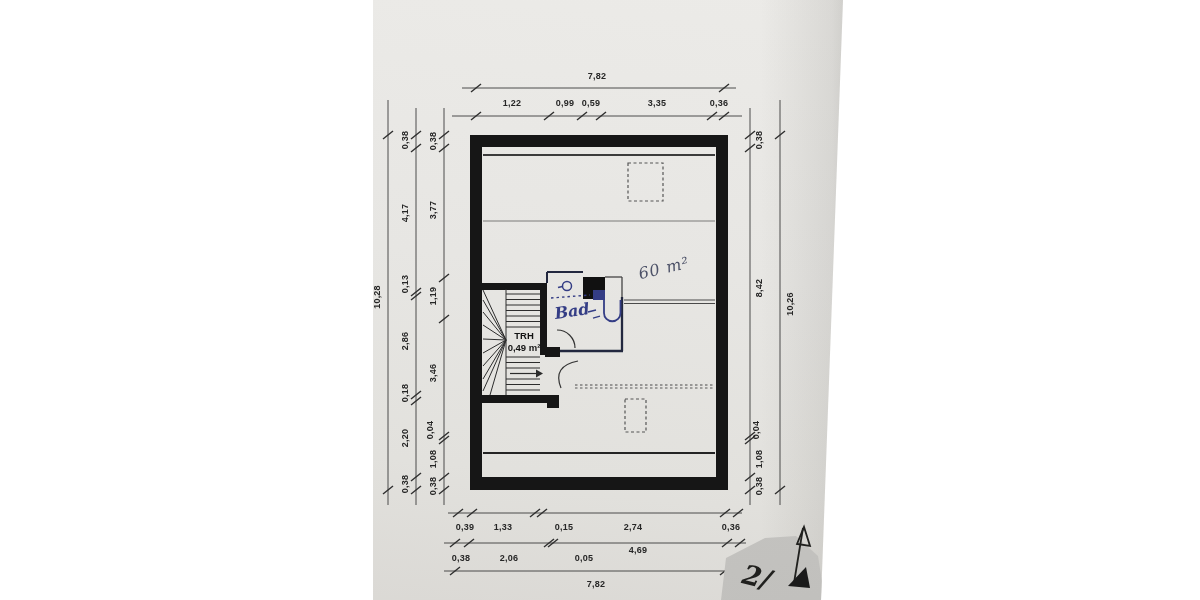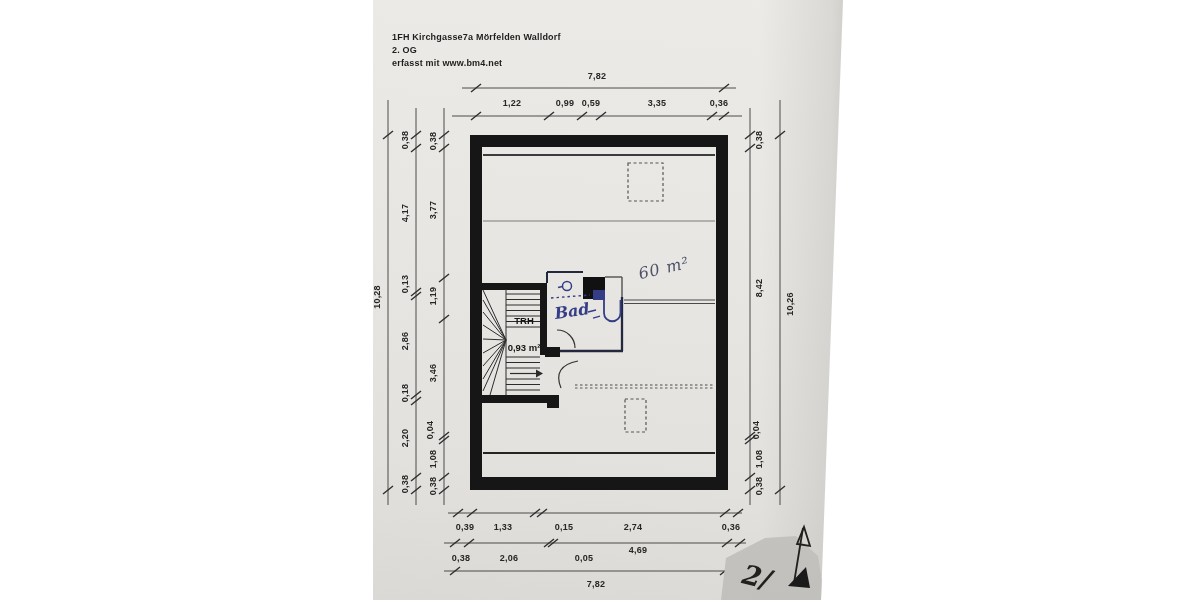--- a/index.html
+++ b/index.html
@@ -26,25 +26,20 @@
   #northsvg{z-index:6;}
   .lab{z-index:3;}
 </style>
 </head>
 <body>
 
 <div id="scene">
   <div class="paper">
     <div class="paper-shade"></div>
 
-    <div class="hdr">
-      <div>1FH Kirchgasse7a Mörfelden Walldorf</div>
-      <div>2. OG</div>
-      <div>erfasst mit www.bm4.net</div>
-    </div>
 
     <svg id="plansvg" width="1200" height="600" viewBox="0 0 1200 600">
       <defs>
         <path id="tk" d="M-5 4 L5 -4" stroke="#2e2e2e" stroke-width="1.4" fill="none"></path>
       </defs>
 
       <g stroke="#4a4a4a" fill="none">
         <line x1="483" y1="155" x2="715" y2="155" stroke-width="1.8" stroke="#3c3c3c"></line>
         <line x1="483" y1="221" x2="715" y2="221" stroke-width="1" stroke="#7a7a78"></line>
         <line x1="624" y1="300" x2="715" y2="300" stroke-width="1.1"></line>
@@ -231,22 +226,22 @@
     <span class="dlab lab" style="left:503px;top:527px">1,33</span>
     <span class="dlab lab" style="left:564px;top:527px">0,15</span>
     <span class="dlab lab" style="left:633px;top:527px">2,74</span>
     <span class="dlab lab" style="left:731px;top:527px">0,36</span>
     <span class="dlab lab" style="left:461px;top:558px">0,38</span>
     <span class="dlab lab" style="left:509px;top:558px">2,06</span>
     <span class="dlab lab" style="left:584px;top:558px">0,05</span>
     <span class="dlab lab" style="left:638px;top:550px">4,69</span>
     <span class="dlab lab" style="left:596px;top:584px">7,82</span>
 
-    <span class="plablk lab" style="left:524px;top:320px">TRH</span>
-    <span class="plablk lab" style="left:524px;top:347px">0,93 m²</span>
+    <span class="plablk lab" style="left:524px;top:335px">TRH</span>
+    <span class="plablk lab" style="left:524px;top:347px">0,49 m²</span>
     <span class="hand-bad lab" style="left:572px;top:311px">Bad</span>
     <span class="hand-area lab" style="left:664px;top:268px">60 m²</span>
 
     <div class="fold"></div>
     <span class="hand-page" style="left:757px;top:577px">2/</span>
 
     <svg id="northsvg" width="1200" height="600" viewBox="0 0 1200 600">
       <g stroke="#20201e" fill="none" stroke-width="1.8">
         <line x1="803" y1="528" x2="794" y2="583"></line>
         <polygon points="797,544 804,527 810,546"></polygon>

